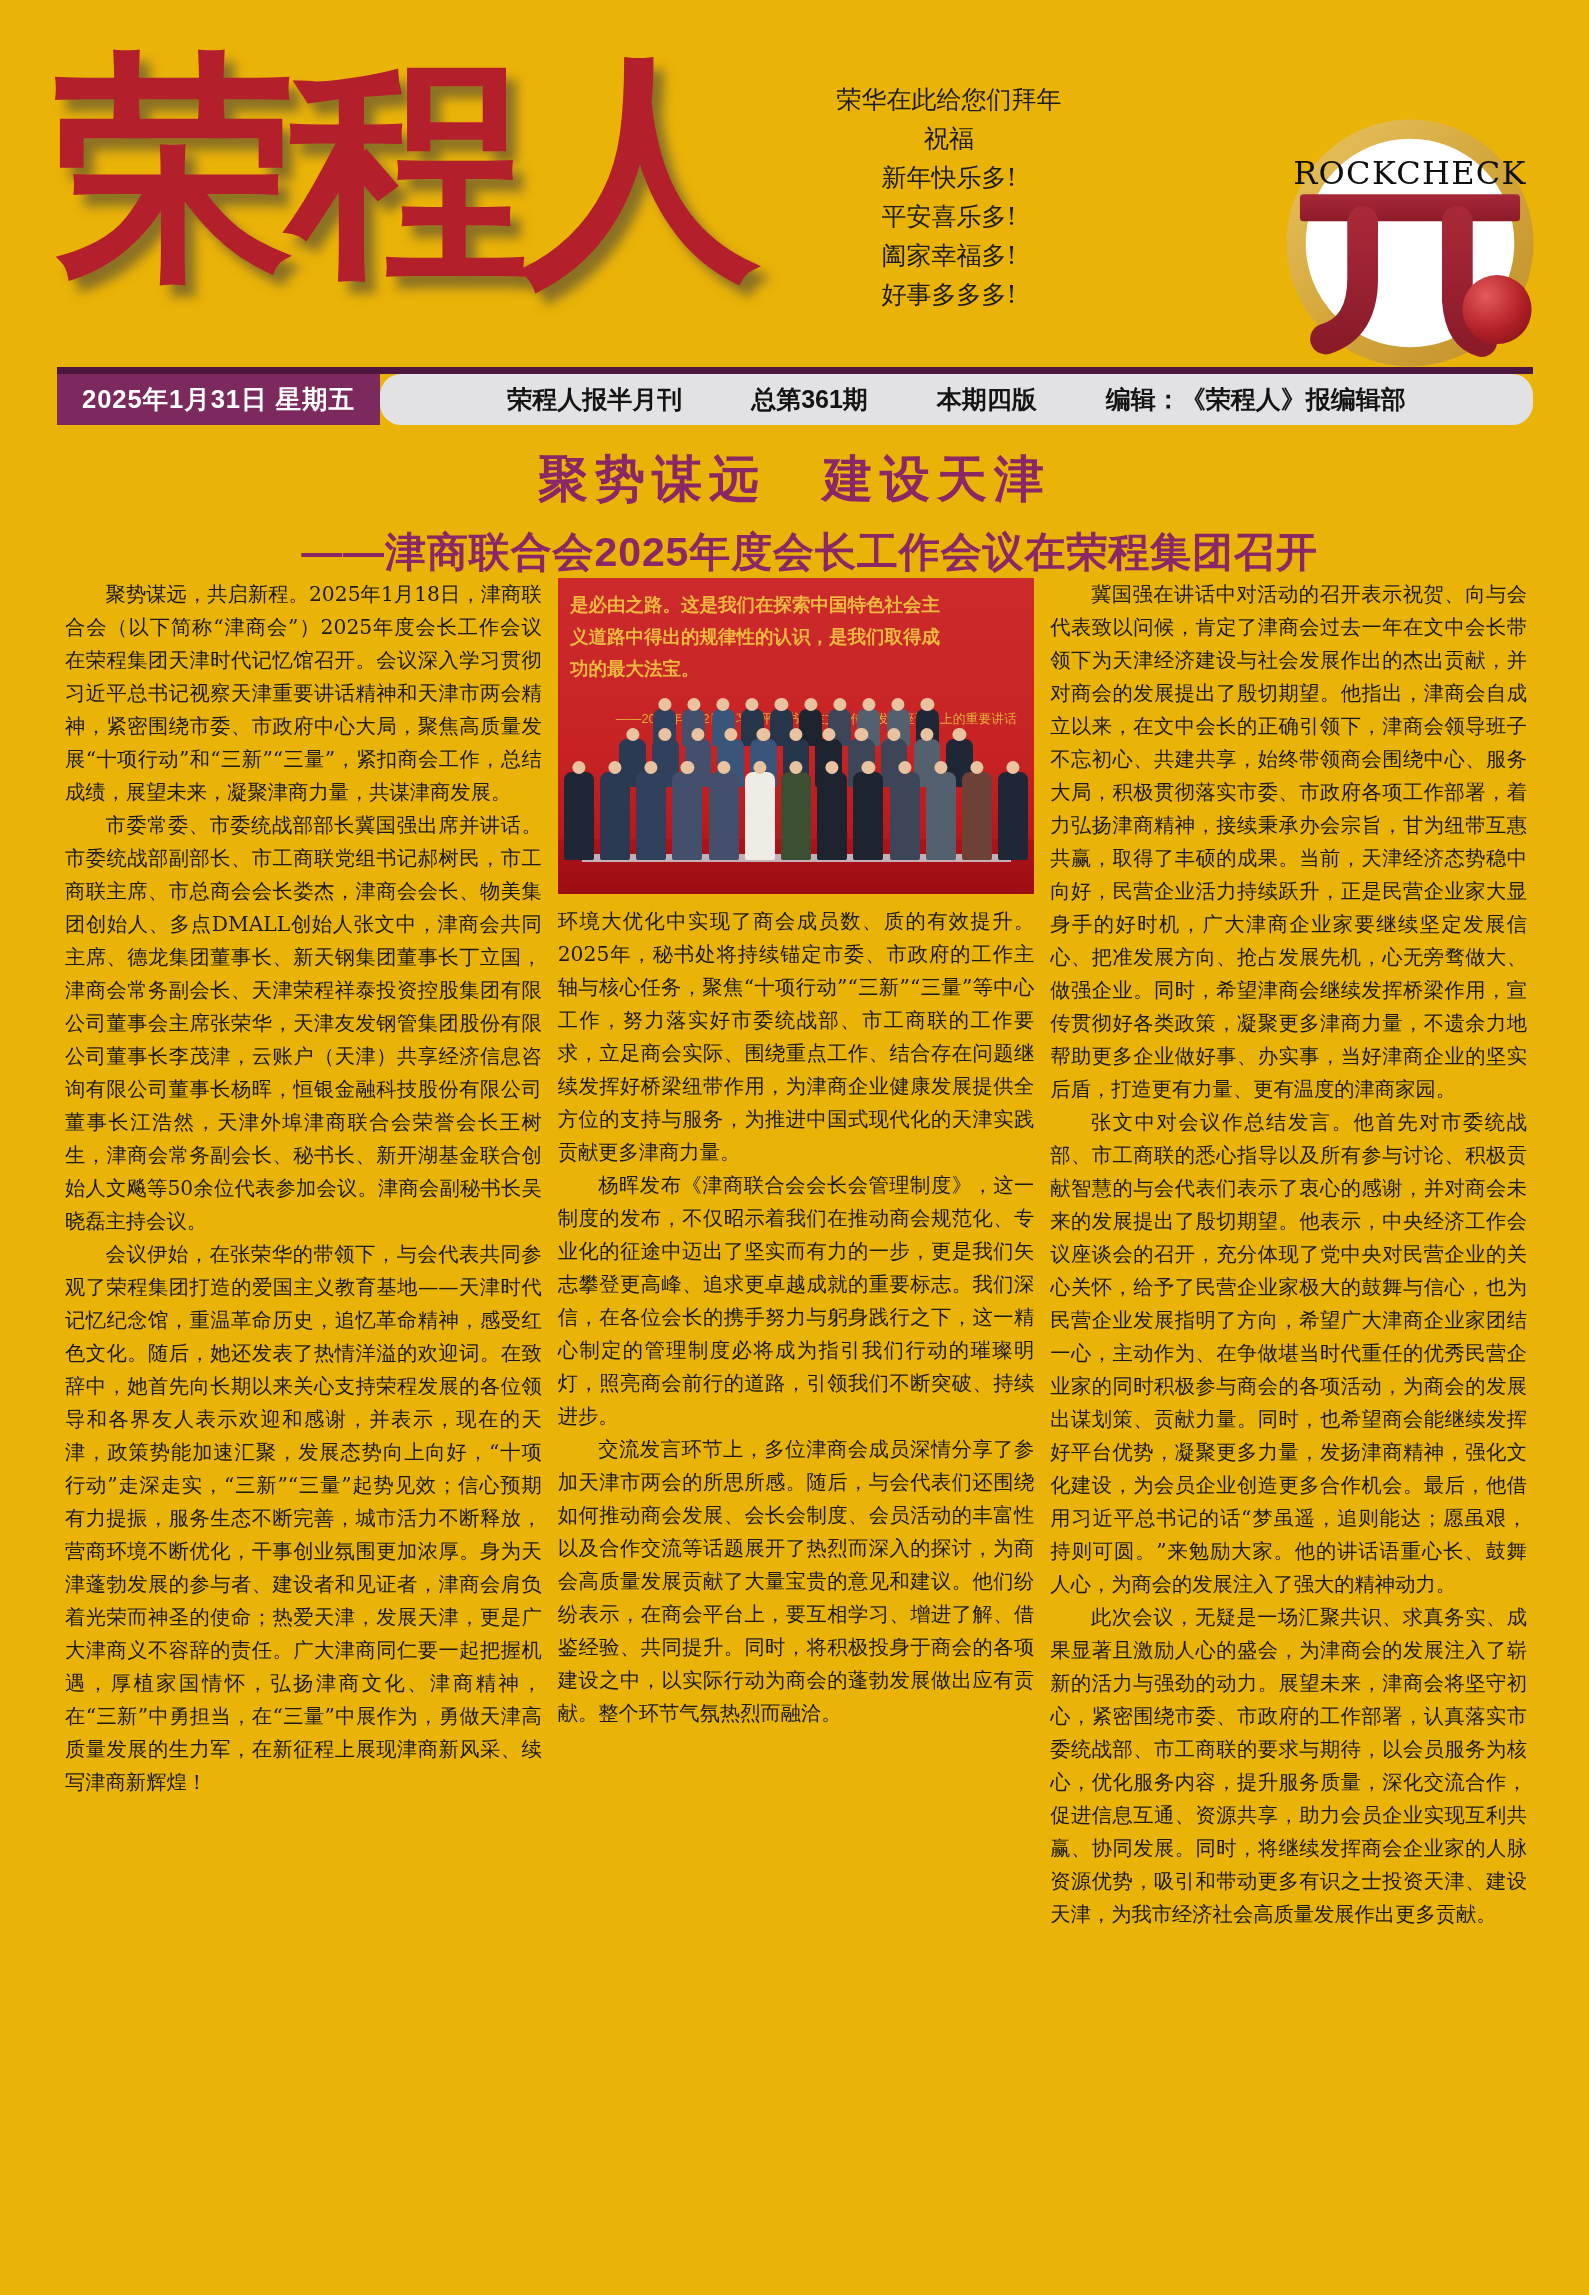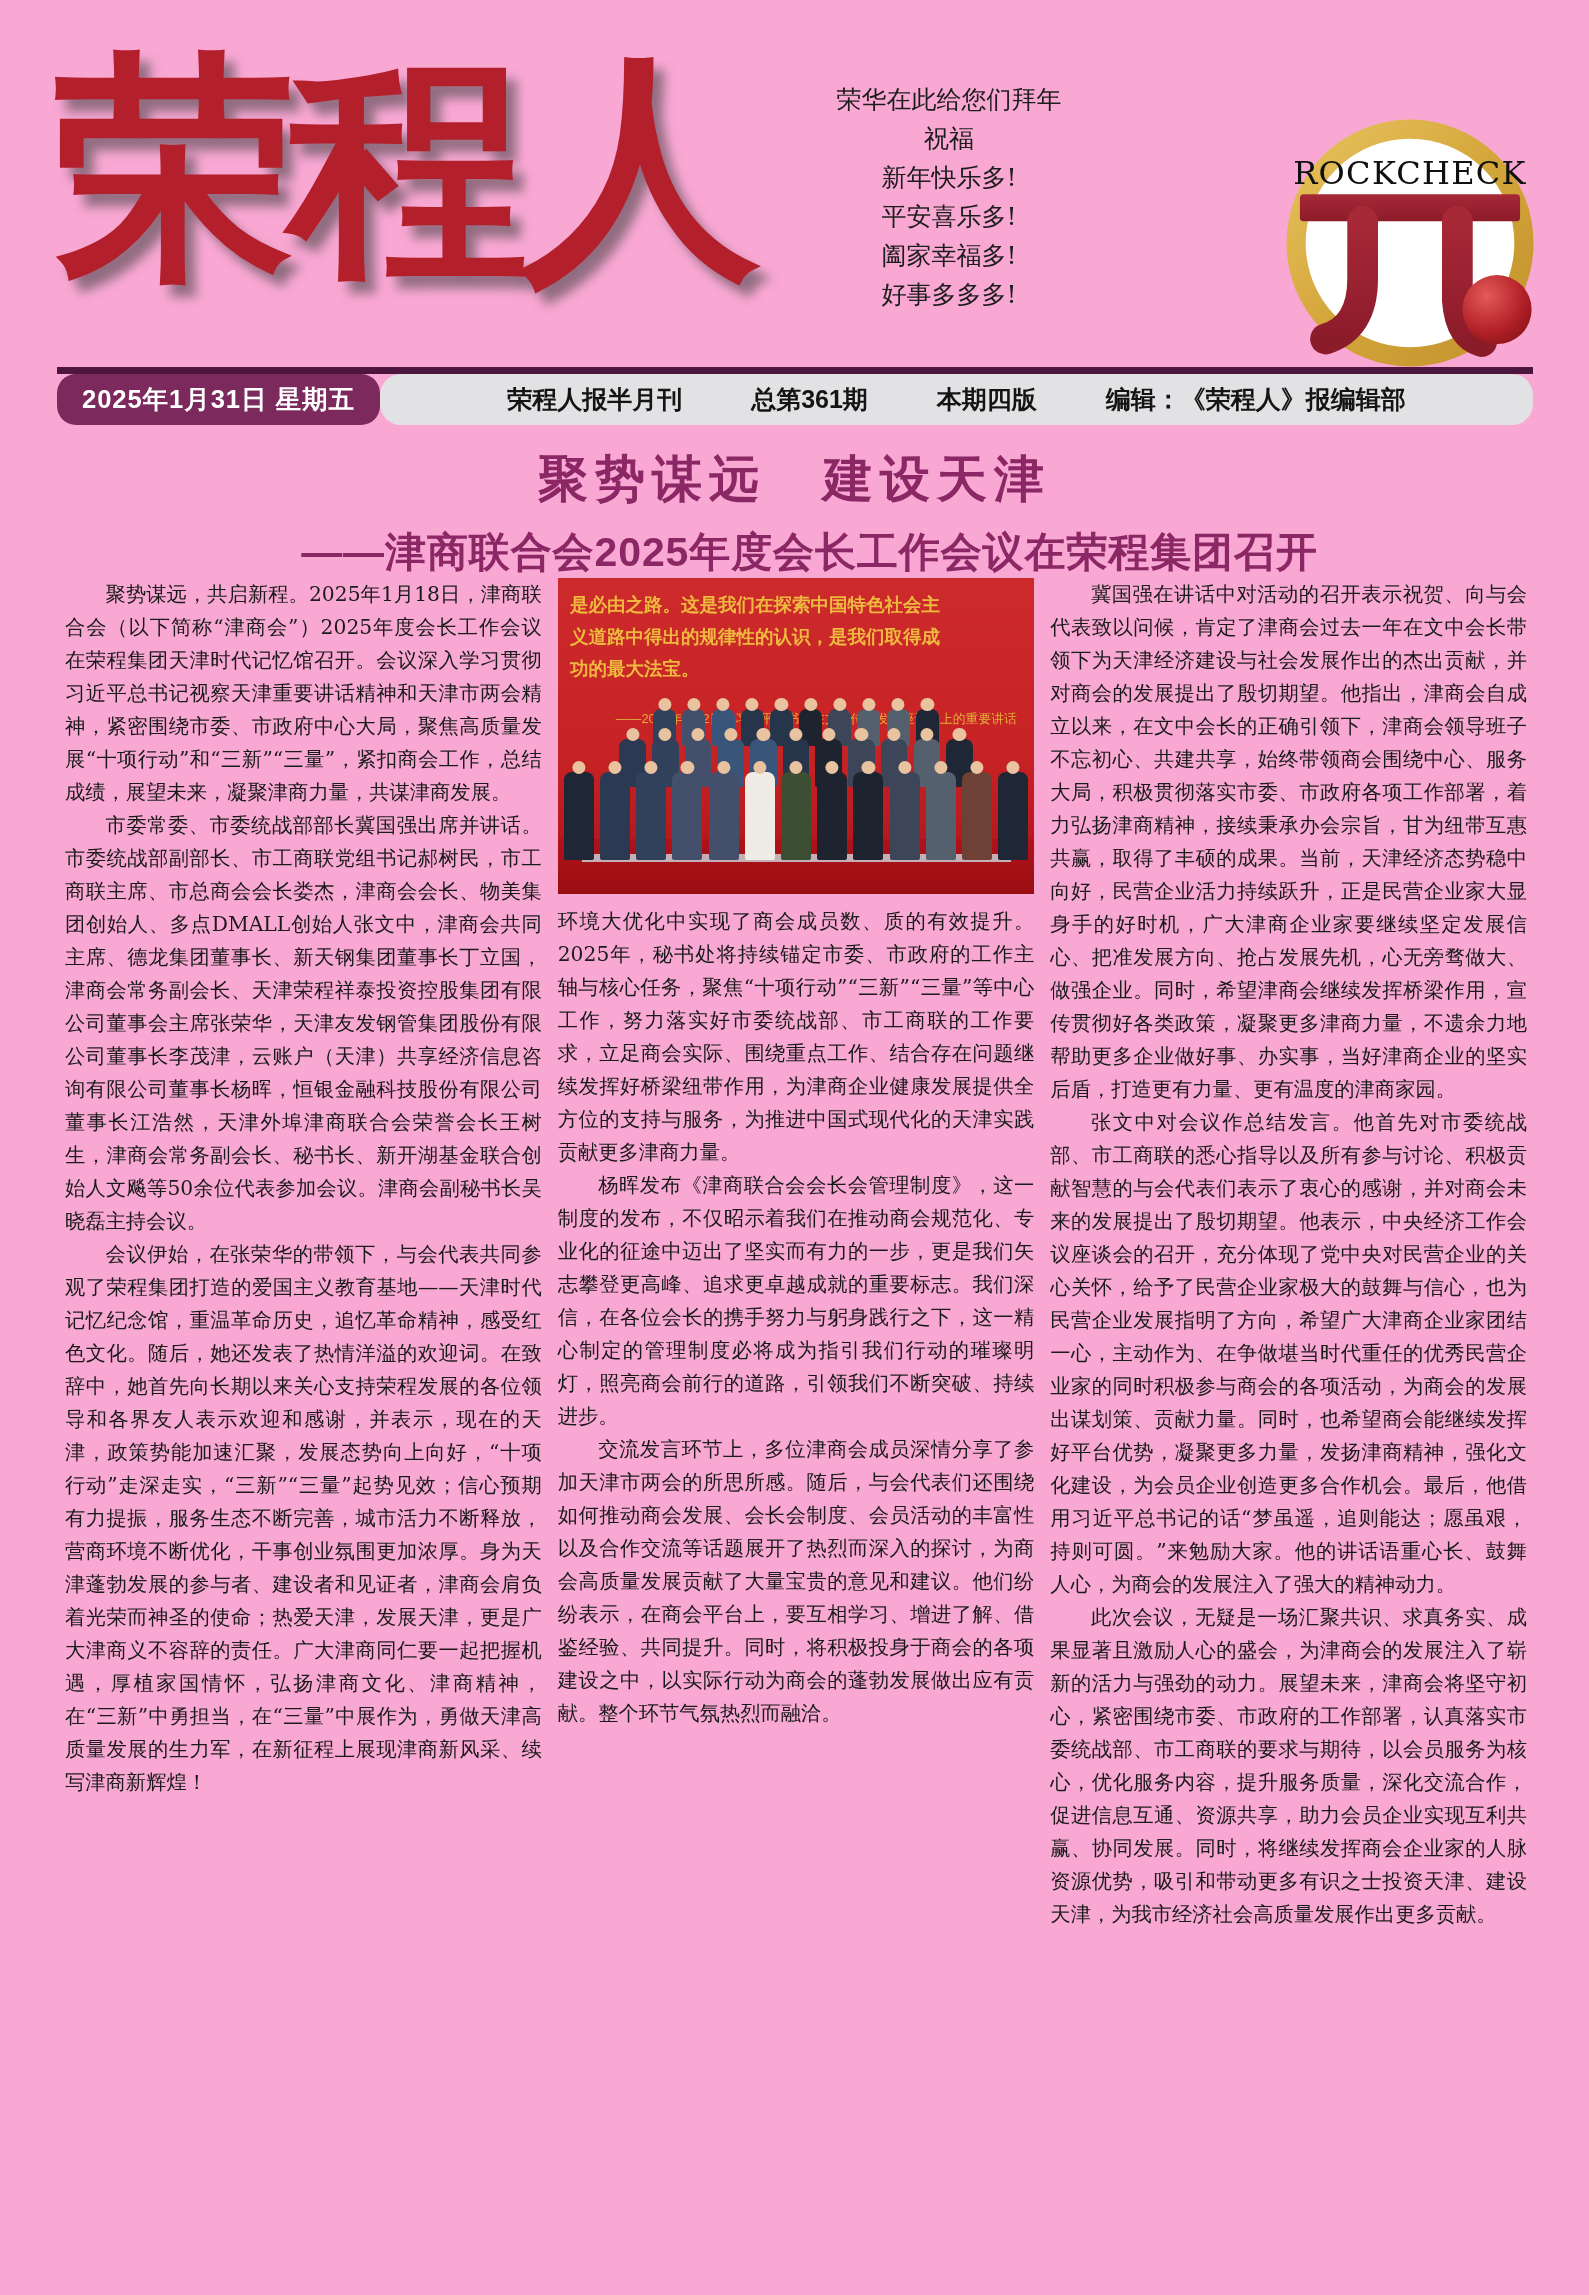--- a/index.html
+++ b/index.html
@@ -1,35 +1,35 @@
 <!DOCTYPE html>
 <html style="font-size:14px"><head>
 <meta charset="utf-8">
 <style>
   html,body{margin:0;padding:0;background:#ffffff;}
-  .page{position:relative;width:1589px;height:2295px;background:#f9a8d4;overflow:hidden;
+  .page{position:relative;width:1589px;height:2295px;background:#eab308;overflow:hidden;
         font-family:"DejaVu Serif","Liberation Serif",serif;color:#1a1a1a;}
 
   
   .masthead{position:absolute;left:0;top:0;width:1589px;height:369px;}
   .masthead-title{position:absolute;left:55px;top:35px;font-size:240px;line-height:265px;
       font-weight:bold;color:#b3202c;letter-spacing:-7px;
       font-family:"DejaVu Serif","Liberation Serif",serif;
       text-shadow:10.6px 12.4px 10.6px rgba(60,60,60,.55);}
   .greeting{position:absolute;left:821px;top:80px;width:256px;text-align:center;
       font-size:25px;line-height:39px;color:#1c1c1c;}
   .greeting div{white-space:nowrap;}
 
   .logo{position:absolute;left:1282px;top:115px;width:256px;height:256px;}
 
   
   .issue-bar{position:absolute;left:57px;top:367px;width:1476px;height:51px;
       border-top:7px solid #4d163f;display:flex;font-family:"Liberation Sans",sans-serif;}
   .issue-date{width:323px;background:#7c2a5e;color:#fff;font-weight:bold;font-size:25.6px;
-      display:flex;align-items:center;justify-content:center;letter-spacing:0.9px;border-radius:19px;}
+      display:flex;align-items:center;justify-content:center;letter-spacing:0.9px;}
   .issue-rest{flex:1;background:#e2e2e5;display:flex;align-items:center;justify-content:center;
       gap:69px;font-weight:bold;font-size:25px;color:#141414;border-radius:21px;}
 
   
   .headline{position:absolute;left:0;top:446px;width:1589px;text-align:center;
       color:#8b2765;font-family:"Liberation Sans",sans-serif;}
   .headline-title{font-size:50px;font-weight:bold;letter-spacing:7px;}
   .headline-subtitle{font-size:41px;font-weight:bold;margin-top:12.4px;letter-spacing:0.9px;padding-left:30px;}
 
   

